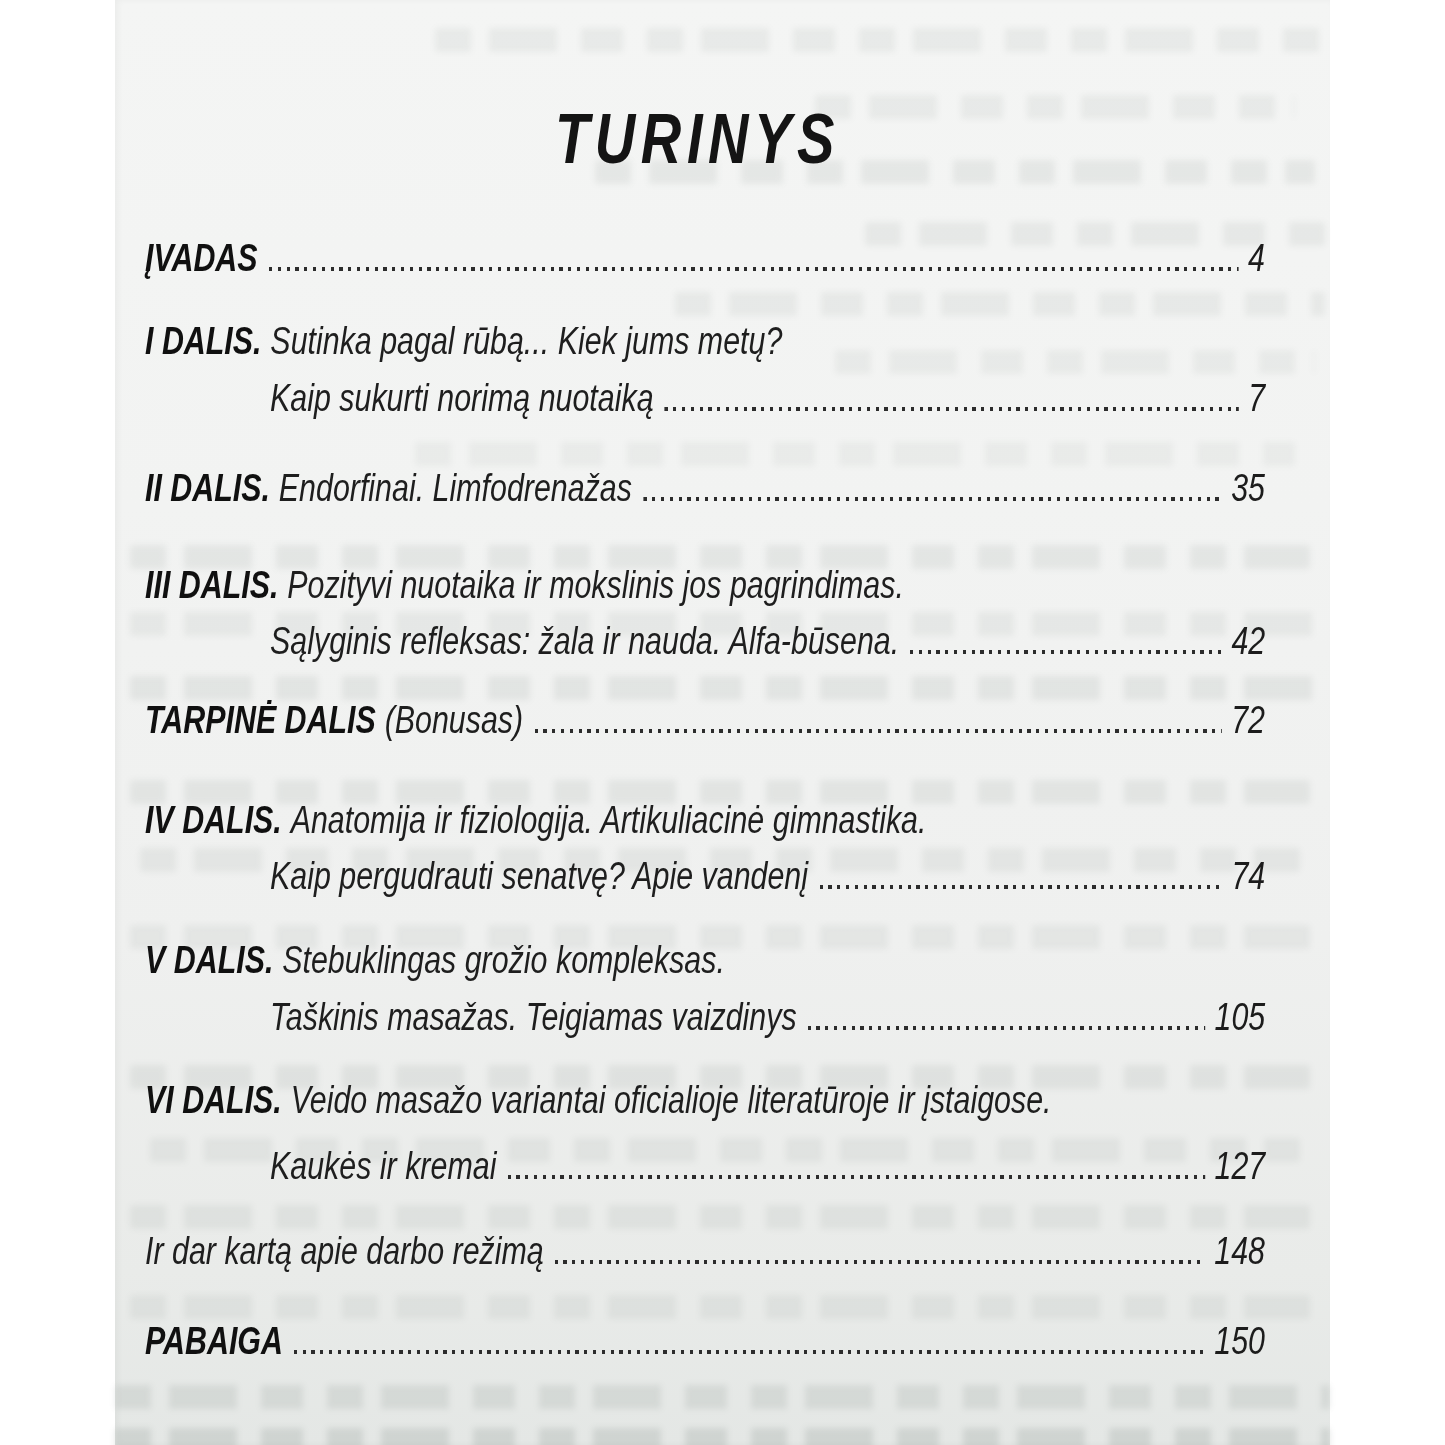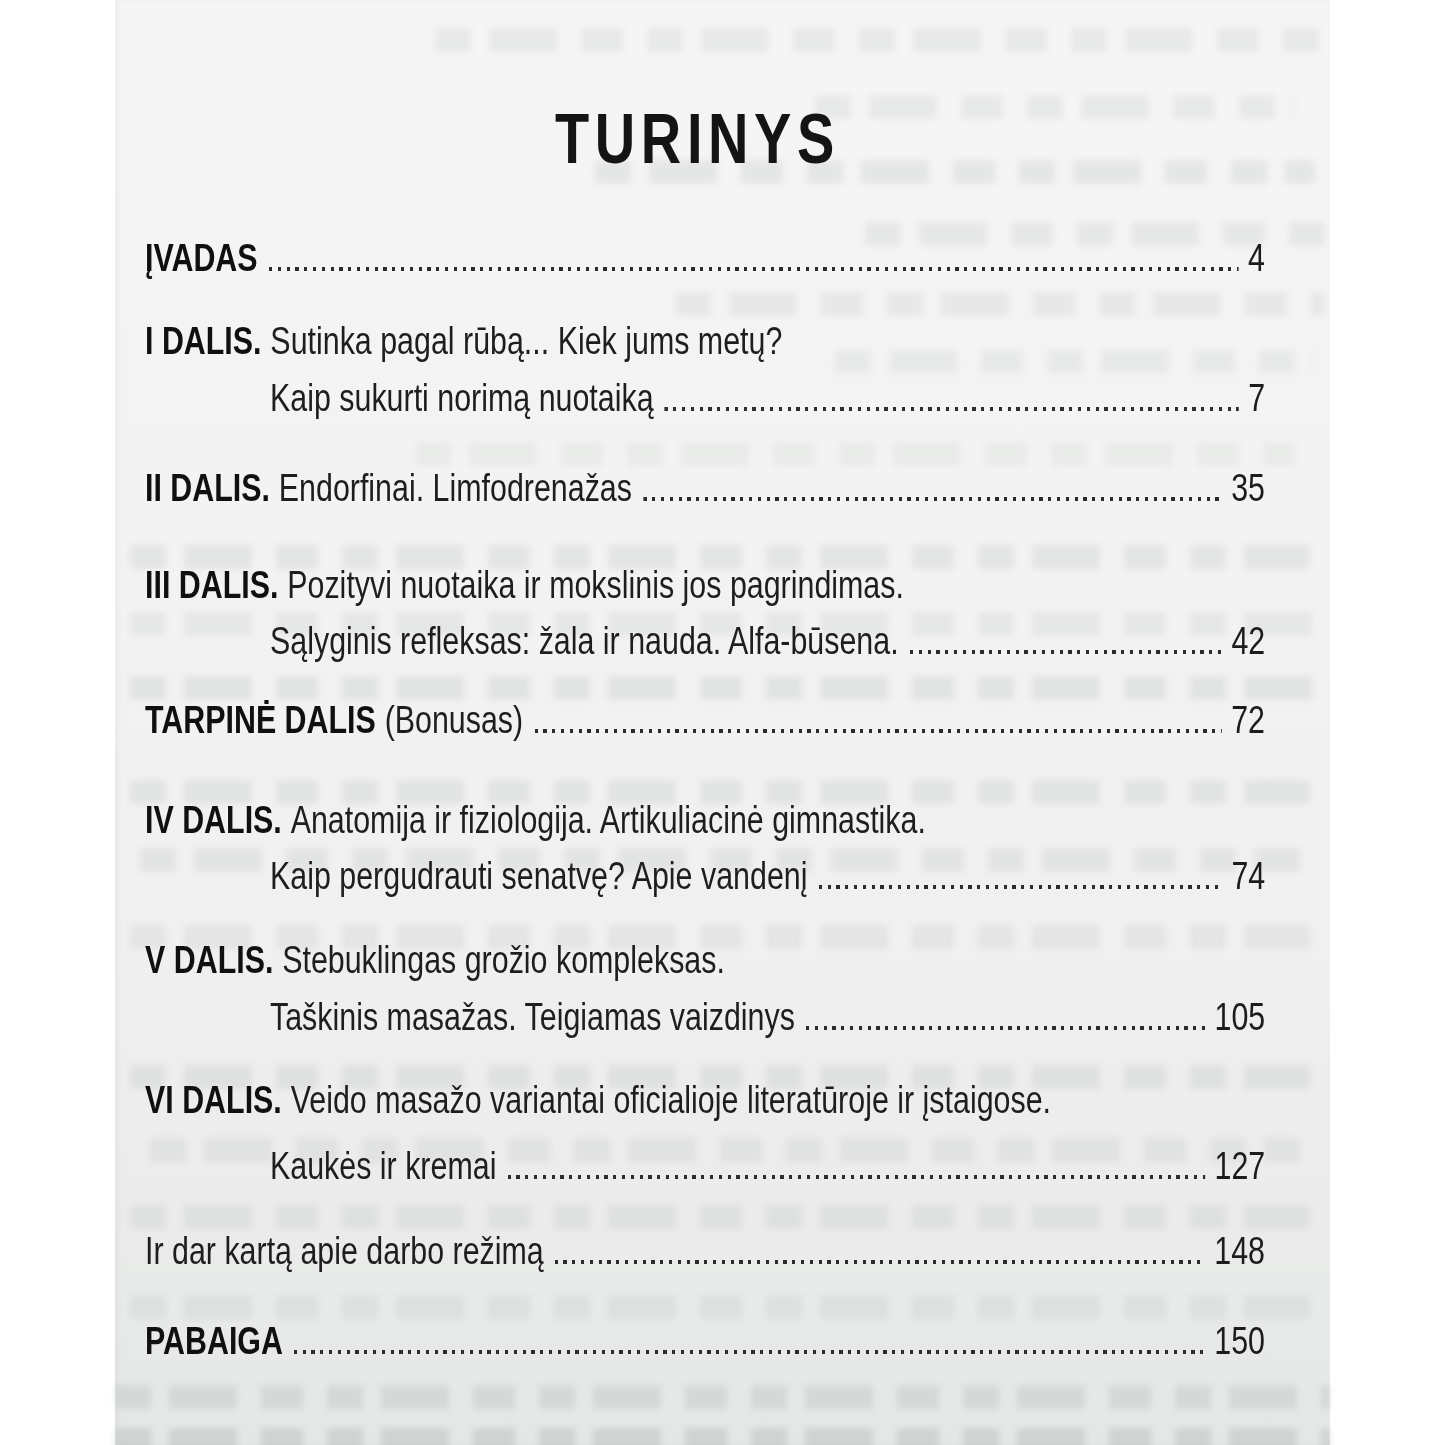--- a/index.html
+++ b/index.html
@@ -1,19 +1,19 @@
 <!DOCTYPE html>
 <html><head>
 <meta charset="utf-8">
 <style>
   html,body{margin:0;padding:0;width:1445px;height:1445px;background:#ffffff;overflow:hidden;
     font-family:"Liberation Sans","DejaVu Sans",sans-serif;}
   .page{position:absolute;left:115px;top:0;width:1215px;height:1445px;
     background:linear-gradient(180deg,#f4f5f4 0%,#f2f3f2 35%,#eff0ef 65%,#e9ebe9 88%,#e4e7e5 100%);
-    box-shadow:inset 3px 0 6px rgba(0,0,0,0.04);}
+    box-shadow:inset 3px 0 6px rgba(0,0,0,0.04);font-style:italic;}
   
   .ghost{position:absolute;height:24px;border-radius:3px;filter:blur(3px);pointer-events:none;
     background:repeating-linear-gradient(90deg,
       rgba(108,120,114,.85) 0 36px, rgba(108,120,114,0) 36px 54px,
       rgba(108,120,114,.85) 54px 122px, rgba(108,120,114,0) 122px 146px,
       rgba(108,120,114,.85) 146px 188px, rgba(108,120,114,0) 188px 212px);}
   .g1{top:28px;left:320px;width:900px;opacity:.10}
   .g2{top:95px;left:700px;width:480px;opacity:.10}
   .g3{top:160px;left:480px;width:720px;opacity:.12}
   .g4{top:222px;left:750px;width:460px;opacity:.11}

